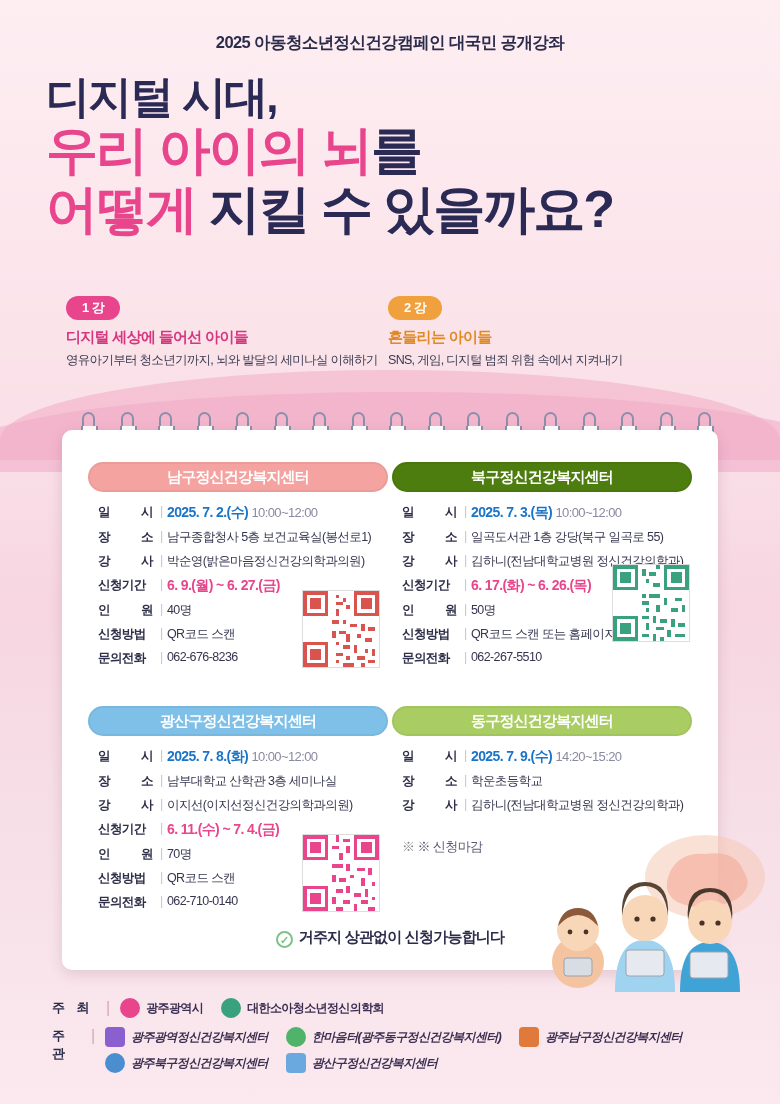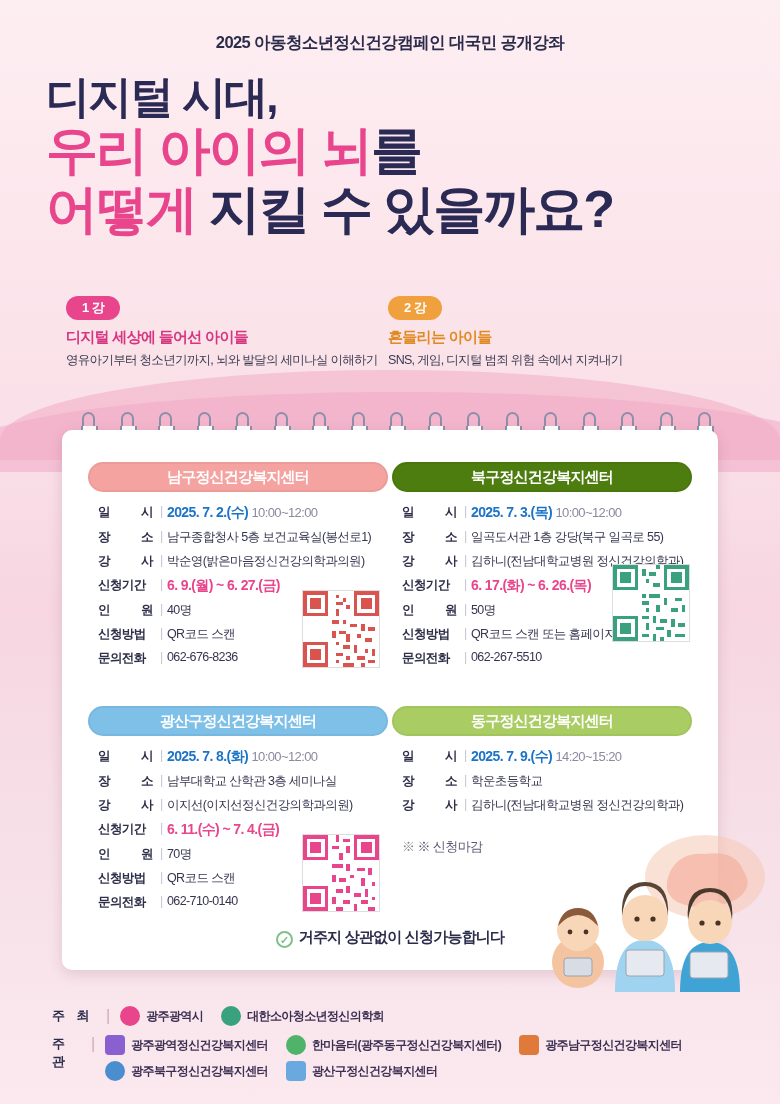--- a/index.html
+++ b/index.html
@@ -126,28 +126,28 @@
   .check {
     display:inline-block; width:17px; height:17px; border-radius:50%;
     border:2px solid #7ec08a; color:#7ec08a; font-size:11px; line-height:14px;
     text-align:center; margin-right:6px; vertical-align:-2px;
   }
 
   
   .family { position:absolute; right:10px; bottom:112px; width:250px; height:170px; }
 
   
-  .sponsors { position:absolute; left:0; bottom:8px; width:780px; padding:0 52px; }
+  .sponsors { position:absolute; left:0; bottom:16px; width:780px; padding:0 52px; }
   .sp-row { display:flex; align-items:center; margin-bottom:9px; }
   .sp-key { font-size:13px; font-weight:bold; color:#2b2b4a; letter-spacing:4px; width:44px; }
   .sp-bar { color:#d3a8bd; margin:0 10px; }
   .sp-item { display:flex; align-items:center; margin-right:18px; }
   .sp-label { font-size:12px; color:#3c2f52; font-weight:bold; letter-spacing:-0.6px; }
   .logo { width:20px; height:20px; margin-right:6px; border-radius:4px; display:inline-block; }
-  .sp-sub { display:flex; flex-wrap:wrap; }
+  .sp-sub { display:flex; flex-wrap:wrap;font-style:italic; }
   .sp-sub .sp-item { margin-bottom:6px; }
 </style>
 </head>
 <body>
 
 <div id="poster">
 
   <div class="top-wave"></div>
   <div class="top-wave2"></div>
 

